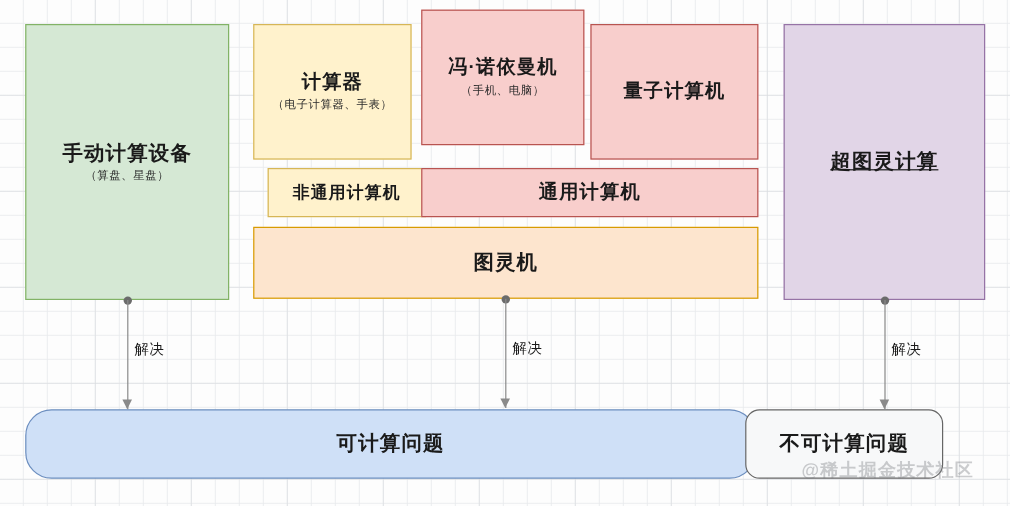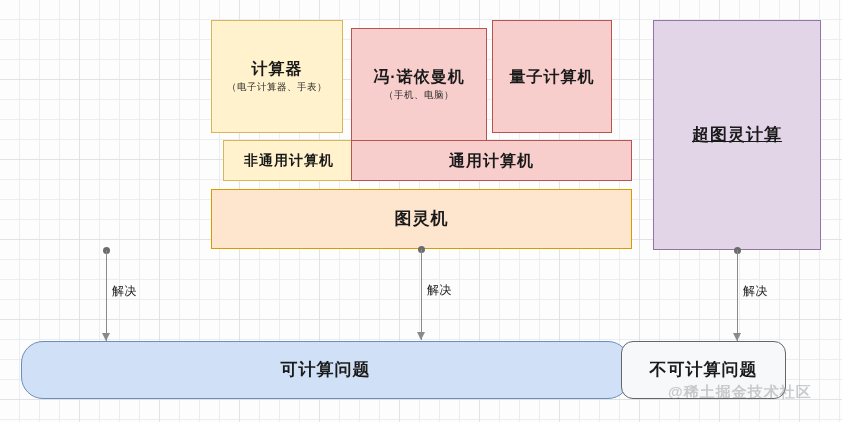--- a/index.html
+++ b/index.html
@@ -62,24 +62,24 @@
   .blue   { background: #cfe0f7; border: 1px solid #6c8ebf; border-radius: 22px; }
   .white  { background: #f7f8f9; border: 1px solid #666666; border-radius: 12px; }
 
   
   #n-manual      { left: 21px;  top: 20px;  width: 170px; height: 230px; }
   #n-manual .ttl { font-size: 17px; }
 
   #n-calc        { left: 211px; top: 20px;  width: 132px; height: 113px; }
   #n-calc .ttl   { font-size: 16px; }
 
-  #n-vonneumann      { left: 351px; top: 28px;  width: 136px; height: 113px; }
+  #n-vonneumann      { left: 351px; top: 8px;  width: 136px; height: 113px; }
   #n-vonneumann .ttl { font-size: 16px; }
 
-  #n-quantum      { left: 492px; top: 20px;  width: 120px; height: 113px; }
+  #n-quantum      { left: 492px; top: 20px;  width: 140px; height: 113px; }
   #n-quantum .ttl { font-size: 16px; }
 
   #n-nongeneral      { left: 223px; top: 140px; width: 132px; height: 41px; }
   #n-nongeneral .ttl { font-size: 14px; }
 
   #n-general      { left: 351px; top: 140px; width: 281px; height: 41px; }
   #n-general .ttl { font-size: 16px; }
 
   #n-turing      { left: 211px; top: 189px; width: 421px; height: 60px; }
   #n-turing .ttl { font-size: 17px; }
@@ -141,20 +141,24 @@
     letter-spacing: 1px;
     white-space: nowrap;
     font-weight: bold;
   }
 </style>
 </head>
 <body>
 
 <div id="canvas">
 
+  <div class="node green" id="n-manual">
+    <div class="ttl">手动计算设备</div>
+    <div class="sub">（算盘、星盘）</div>
+  </div>
 
   <div class="node yellow" id="n-calc">
     <div class="ttl">计算器</div>
     <div class="sub">（电子计算器、手表）</div>
   </div>
 
   <div class="node pink" id="n-vonneumann">
     <div class="ttl">冯·诺依曼机</div>
     <div class="sub">（手机、电脑）</div>
   </div>

